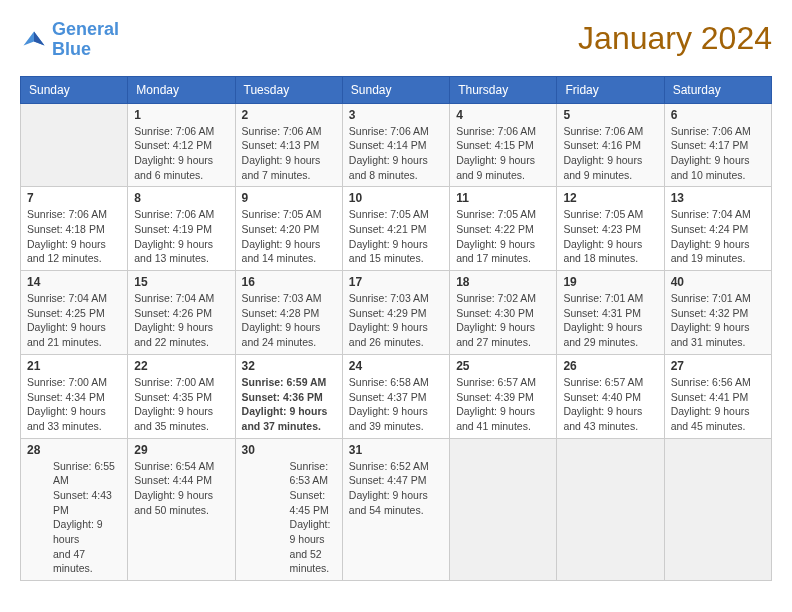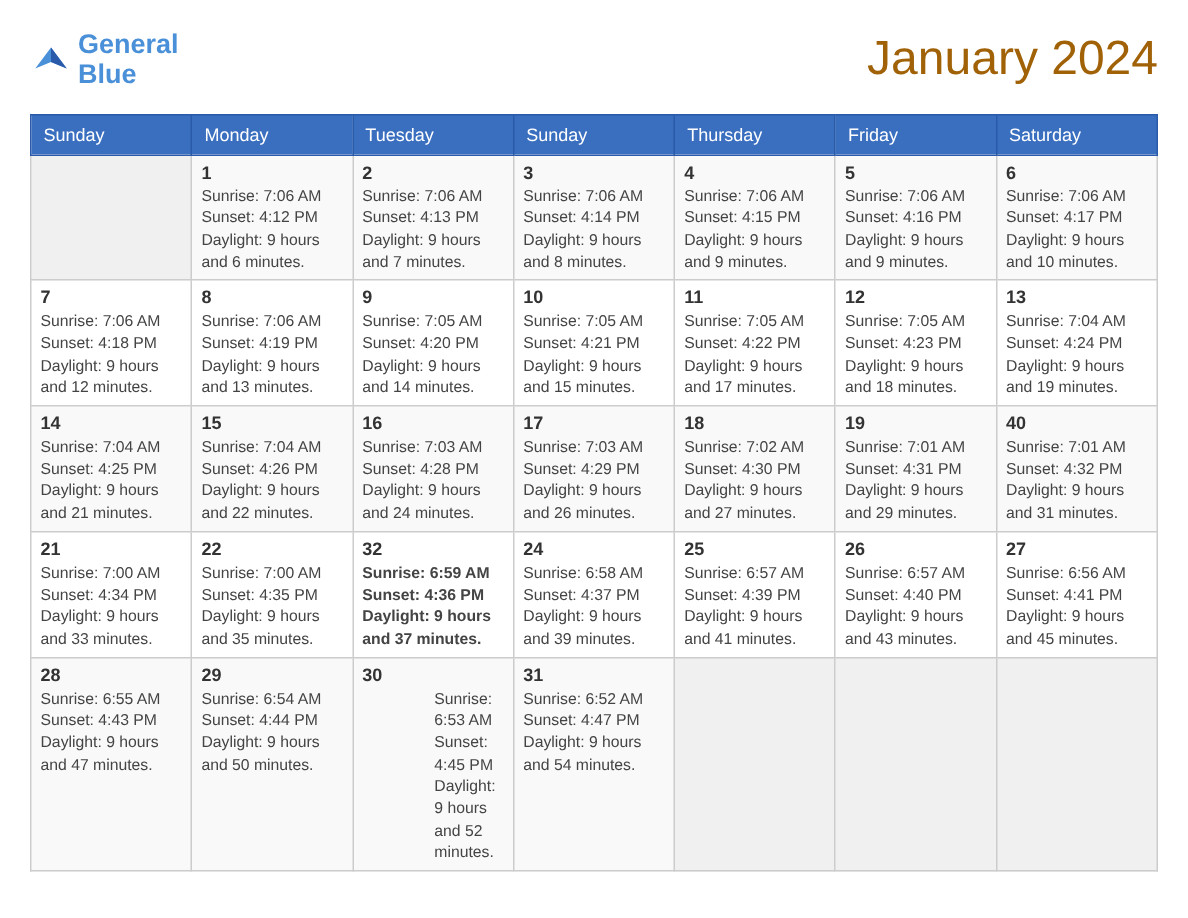--- a/index.html
+++ b/index.html
@@ -316,21 +316,21 @@
           <span class="day-number">27</span>
           <div class="day-info" style="white-space: pre-line;">Sunrise: 6:56 AM
 Sunset: 4:41 PM
 Daylight: 9 hours
 and 45 minutes.</div>
         </td>
       </tr>
       <tr>
         <td>
           <span class="day-number">28</span>
-          <div class="day-info" style="white-space: pre-line;">Sunrise: 6:55 AM
+          <div class="day-info" style="white-space: pre-line; margin-left: 26px;">Sunrise: 6:55 AM
 Sunset: 4:43 PM
 Daylight: 9 hours
 and 47 minutes.</div>
         </td>
         <td>
           <span class="day-number">29</span>
           <div class="day-info" style="white-space: pre-line;">Sunrise: 6:54 AM
 Sunset: 4:44 PM
 Daylight: 9 hours
 and 50 minutes.</div>

